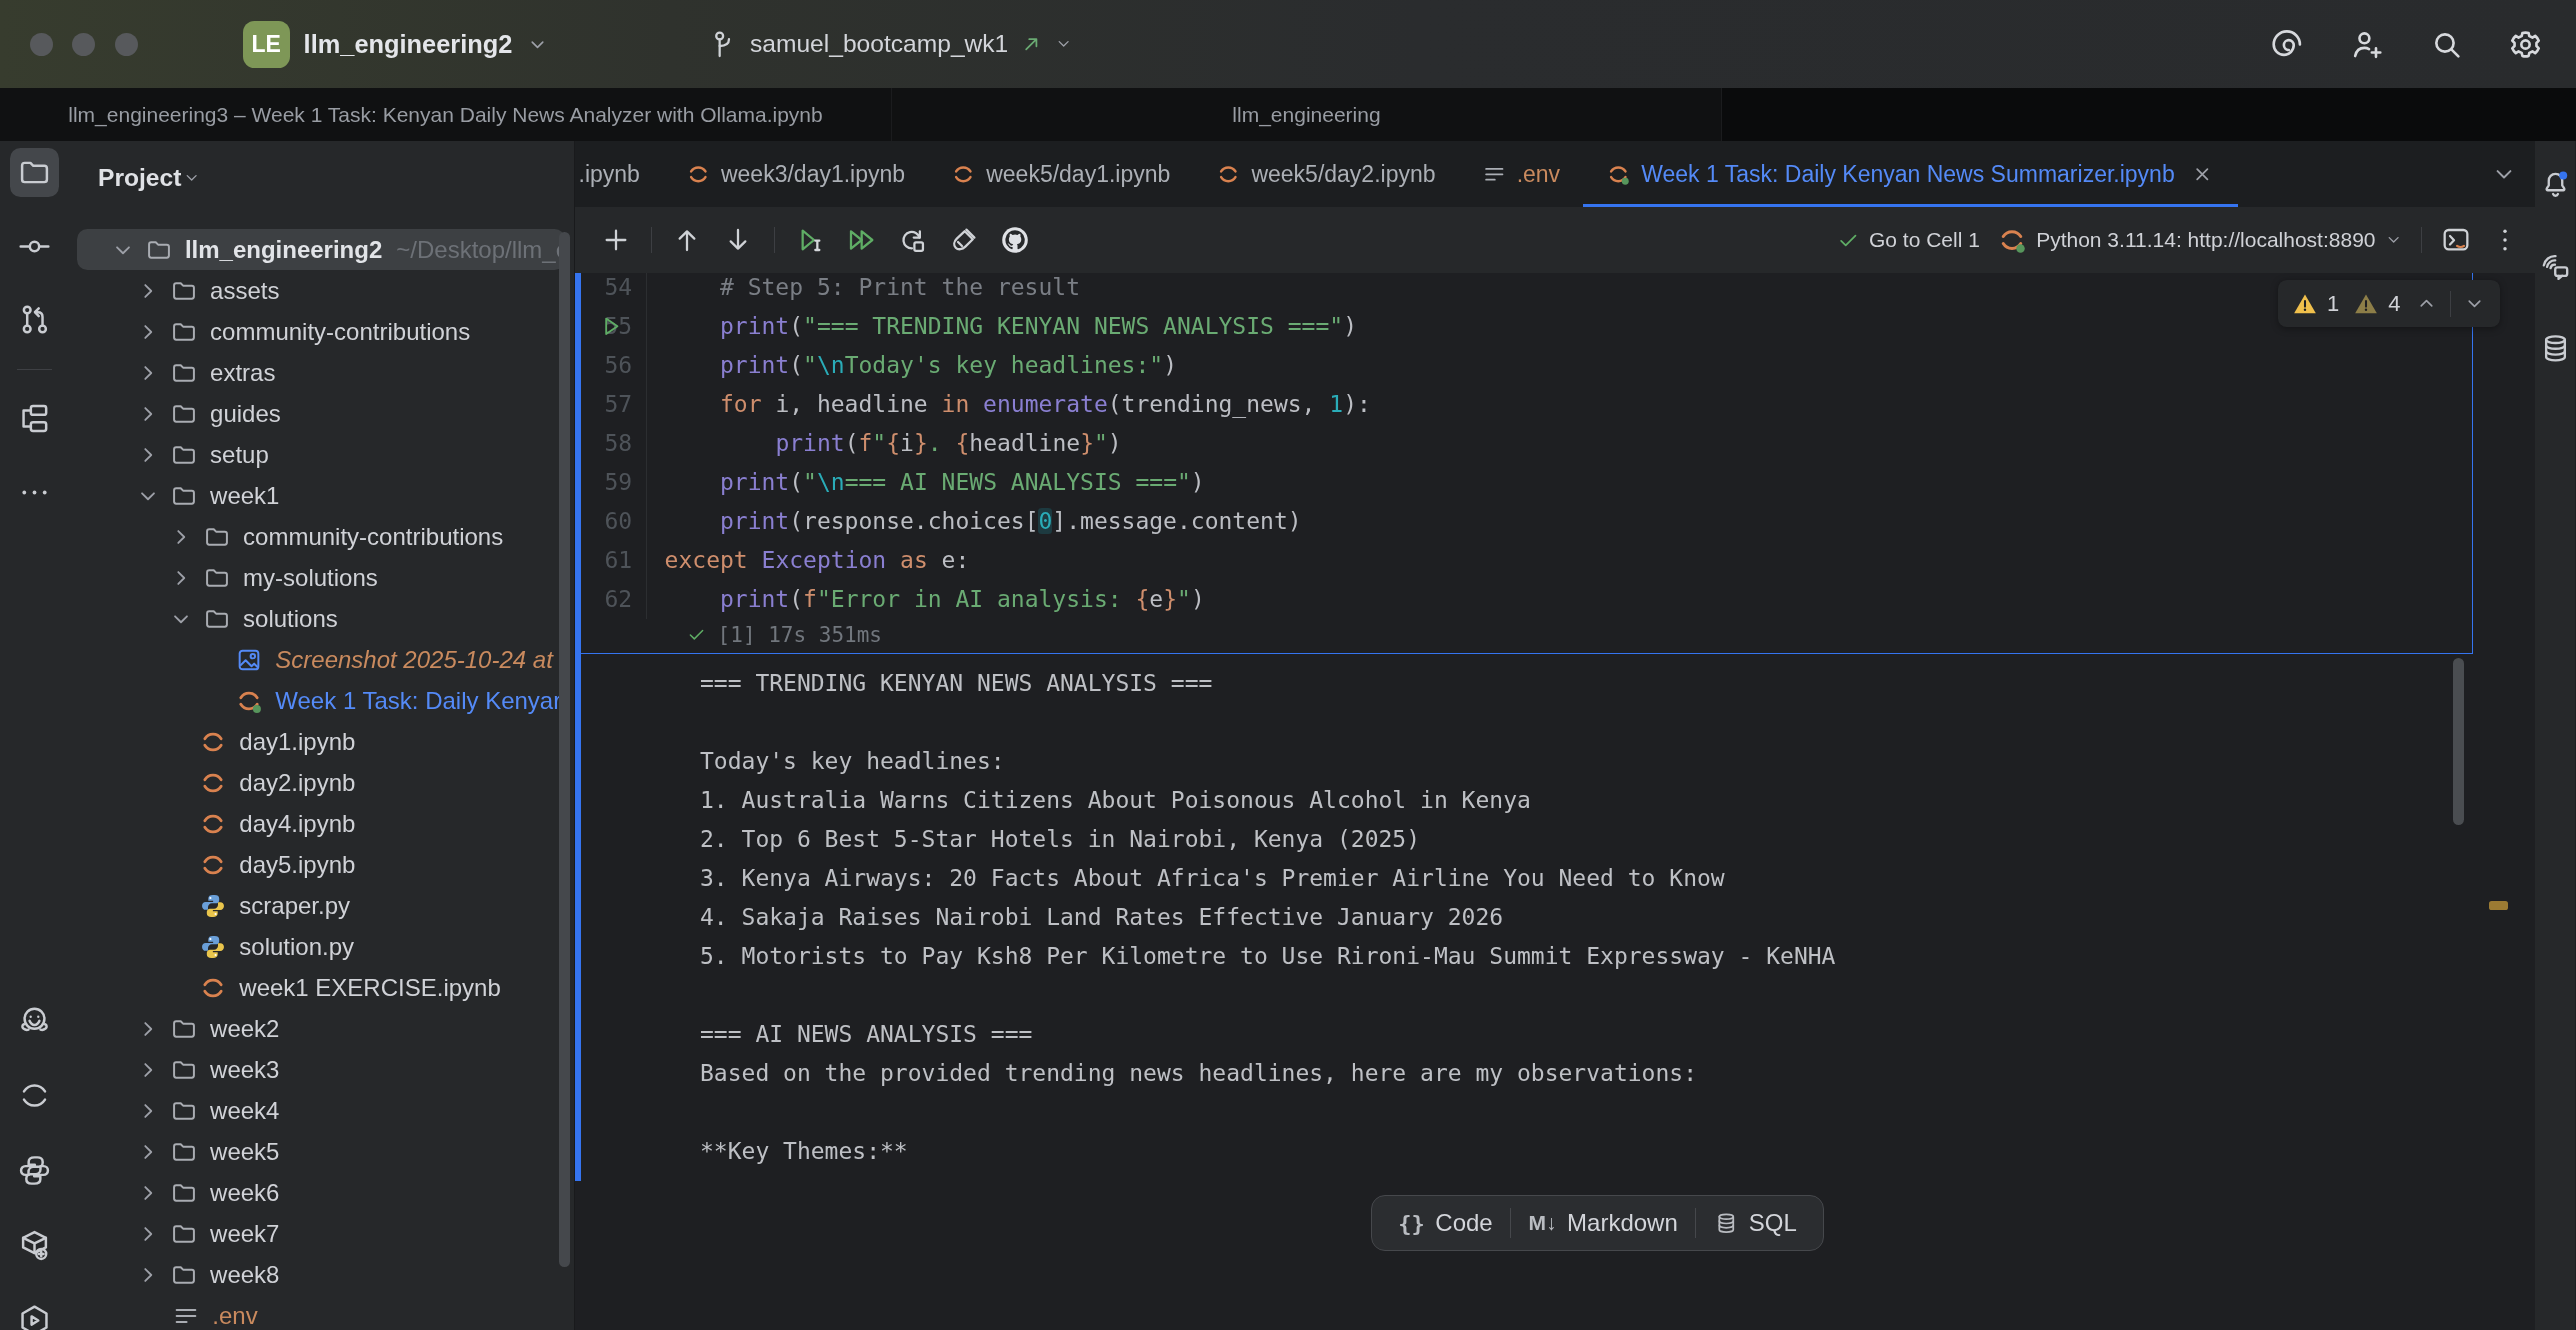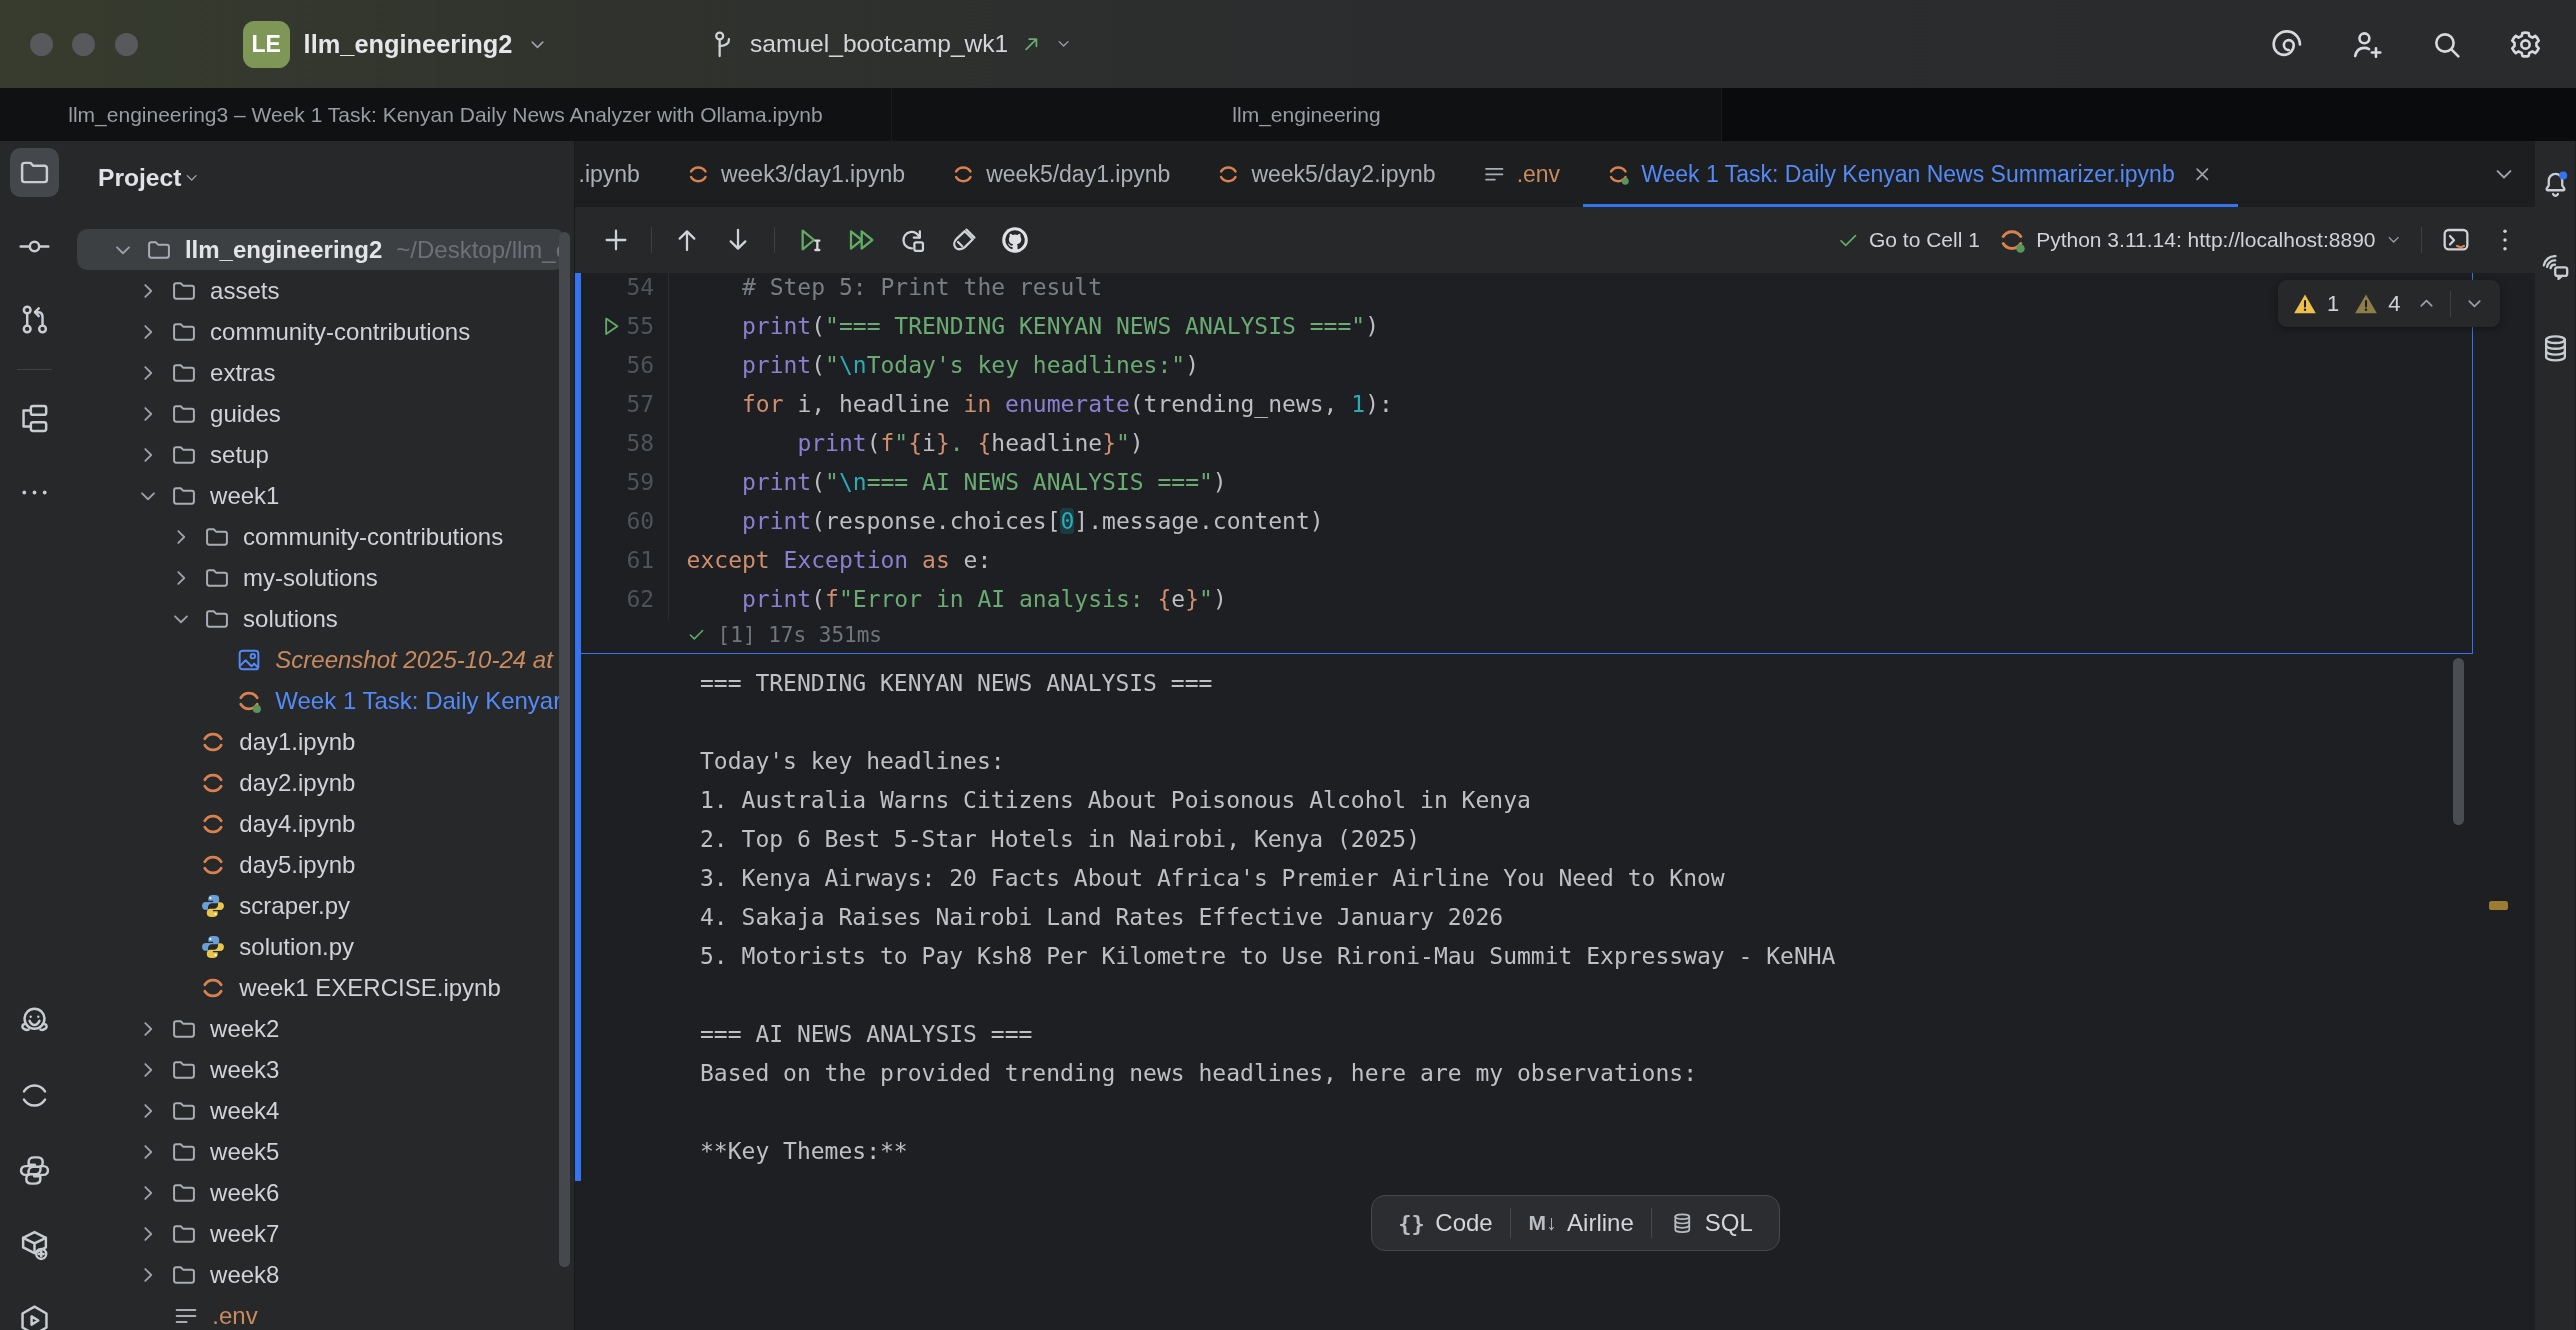--- a/index.html
+++ b/index.html
@@ -89,21 +89,21 @@
   .ok-ic{width:24.6px;height:24.6px;color:#5fad65}
   .ok-ic.sm{width:21px;height:21px}
 
   
   .nb{position:relative;flex:1;background:#1e1f22;overflow:hidden}
   .cell-bar{position:absolute;left:0;top:0;width:6.1px;height:908px;background:#3574f0}
   .cell-frame{position:absolute;left:6.1px;top:0;width:1892px;
     border-right:0.9px solid #3574f0;border-bottom:0.9px solid #3574f0;padding-bottom:1.8px}
   #code{margin-top:-5.3px}
   .crow{position:relative;display:flex;height:39px;line-height:39px}
-  .gut{width:88px;text-align:right;padding-right:14px;color:#4e5359;
+  .gut{width:66px;text-align:right;padding-right:14px;color:#4e5359;
     font-family:"DejaVu Sans Mono",monospace;font-size:23px;border-right:0.9px solid #2c2e31;flex:none}
   .gut-run{position:absolute;left:17.5px;top:7px;width:24.6px;height:24.6px}
   .cline{padding-left:17.5px;font-family:"DejaVu Sans Mono",monospace;font-size:23px;white-space:pre}
   .tx{color:#bcbec4}.cm{color:#7a7e85}.fn{color:#8a7fd1}.st{color:#6aab73}
   .kw{color:#cf8e6d}.nu{color:#2aacb8}.esc{color:#2aacb8}.br{color:#cf8e6d}
   .nuh{color:#2aacb8;background:#1d3a40;border-radius:3.5px}
   .exec{display:flex;align-items:center;gap:10.5px;height:32px;margin-left:105px;
     font-family:"DejaVu Sans Mono",monospace;font-size:21px;color:#71767d}
   .output{position:absolute;left:125px;top:391px}
   .oline{height:39px;line-height:39px;white-space:pre;
@@ -868,21 +868,21 @@
         <div class="stripe-mark"></div>
 
         <div class="addcell">
           <div class="ac-btn">
             <span class="ac-ic">{}</span>
             <span>Code</span>
           </div>
           <div class="ac-div"></div>
           <div class="ac-btn">
             <span class="ac-ic md">M↓</span>
-            <span>Airline</span>
+            <span>Markdown</span>
           </div>
           <div class="ac-div"></div>
           <div class="ac-btn">
             <span class="ac-ic icon">
                 <svg viewBox="0 0 24 24" fill="none" stroke="currentColor" stroke-width="1.7" stroke-linecap="round" stroke-linejoin="round">
                   <ellipse cx="12" cy="5.6" rx="6.8" ry="2.4"></ellipse>
                   <path d="M5.2 5.6v4.2c0 1.3 3 2.4 6.8 2.4s6.8-1.1 6.8-2.4V5.6"></path>
                   <path d="M5.2 9.8V14c0 1.3 3 2.4 6.8 2.4s6.8-1.1 6.8-2.4V9.8"></path>
                   <path d="M5.2 14v4.2c0 1.3 3 2.4 6.8 2.4s6.8-1.1 6.8-2.4V14"></path>
                 </svg>

